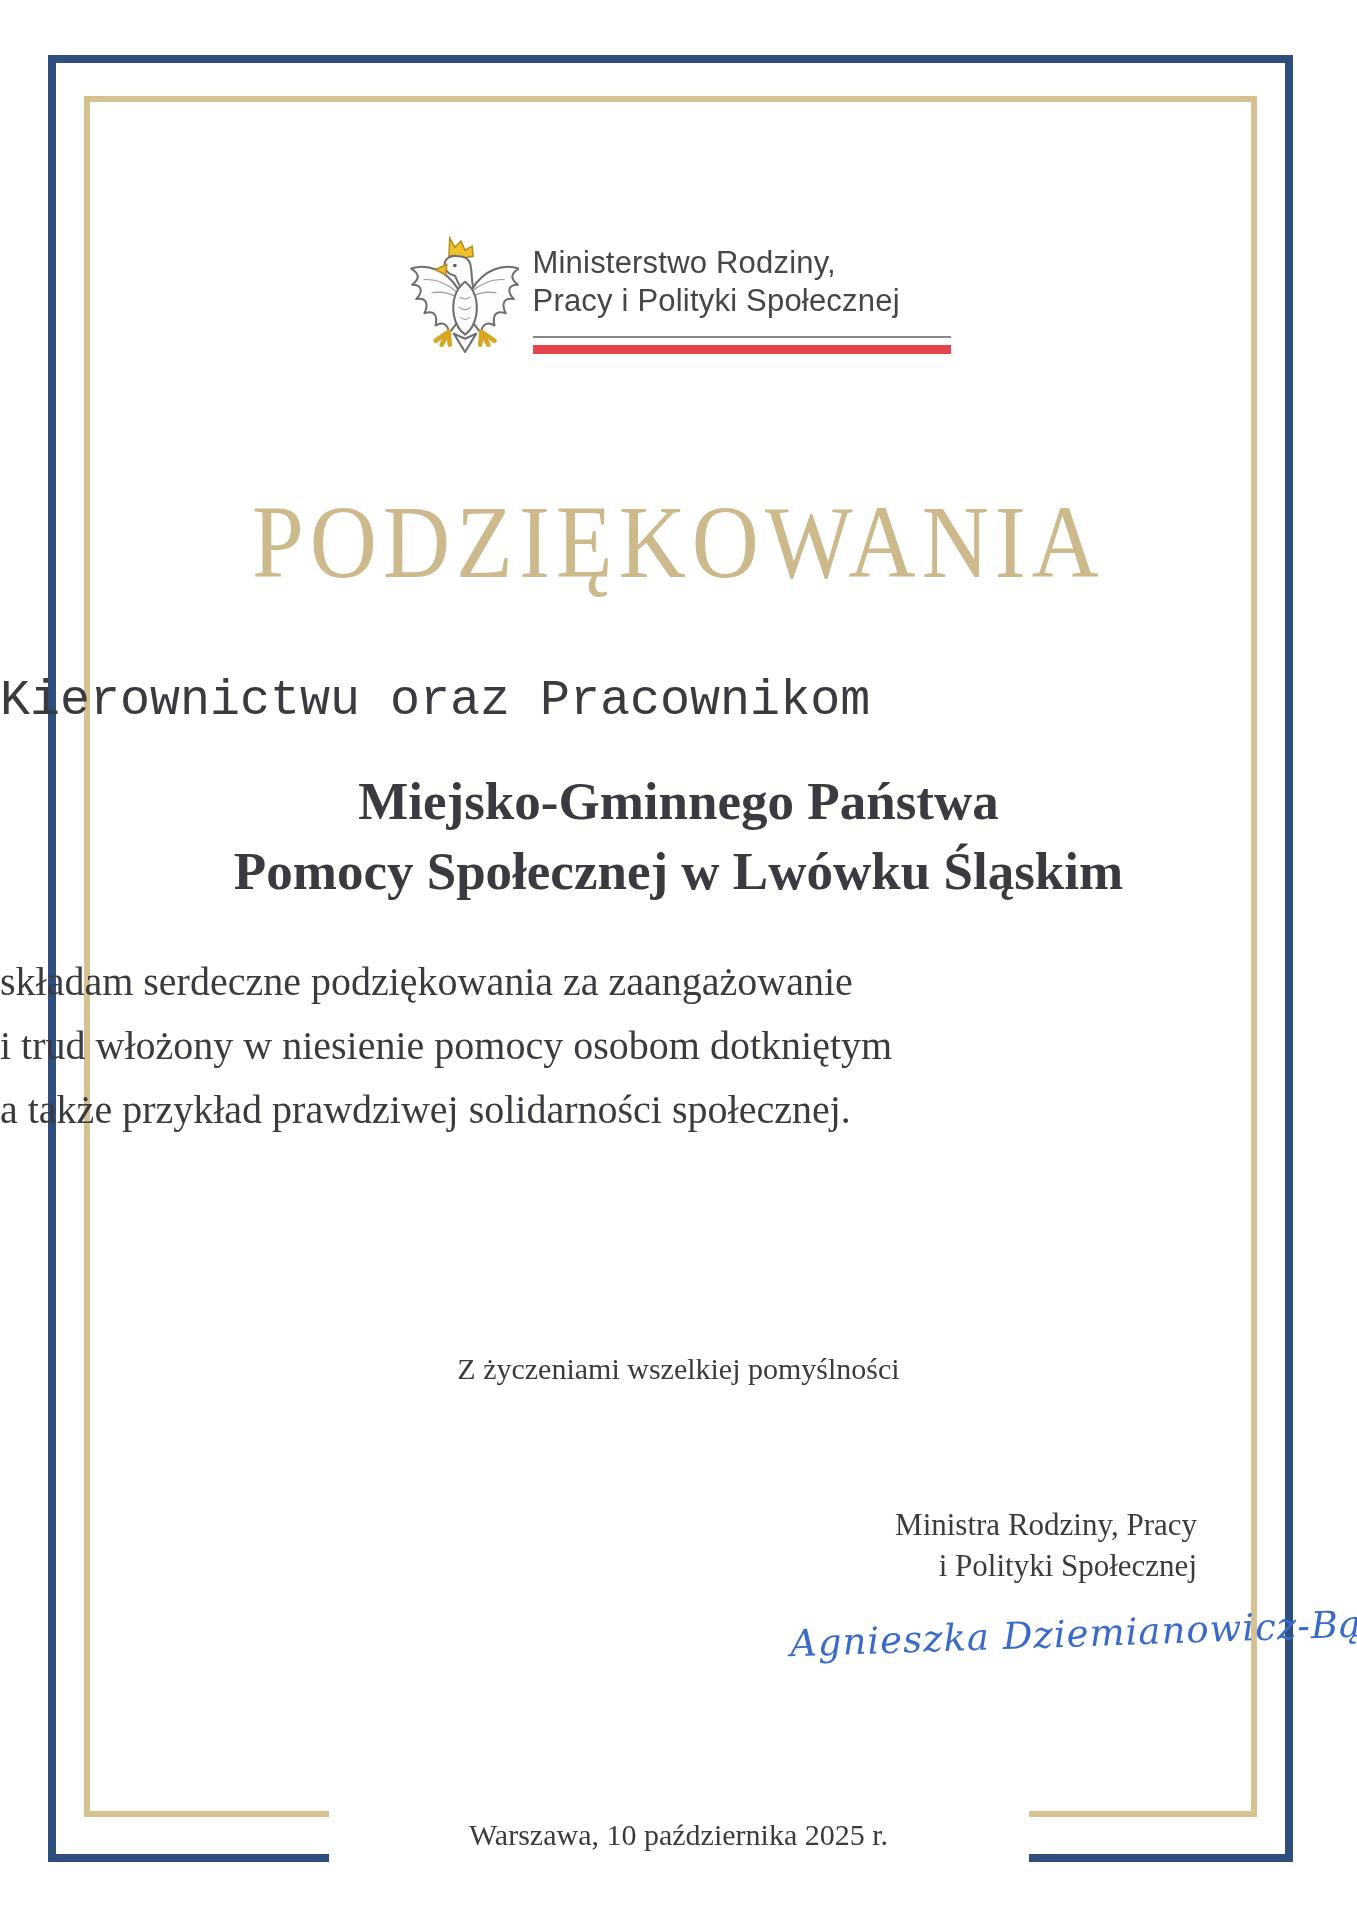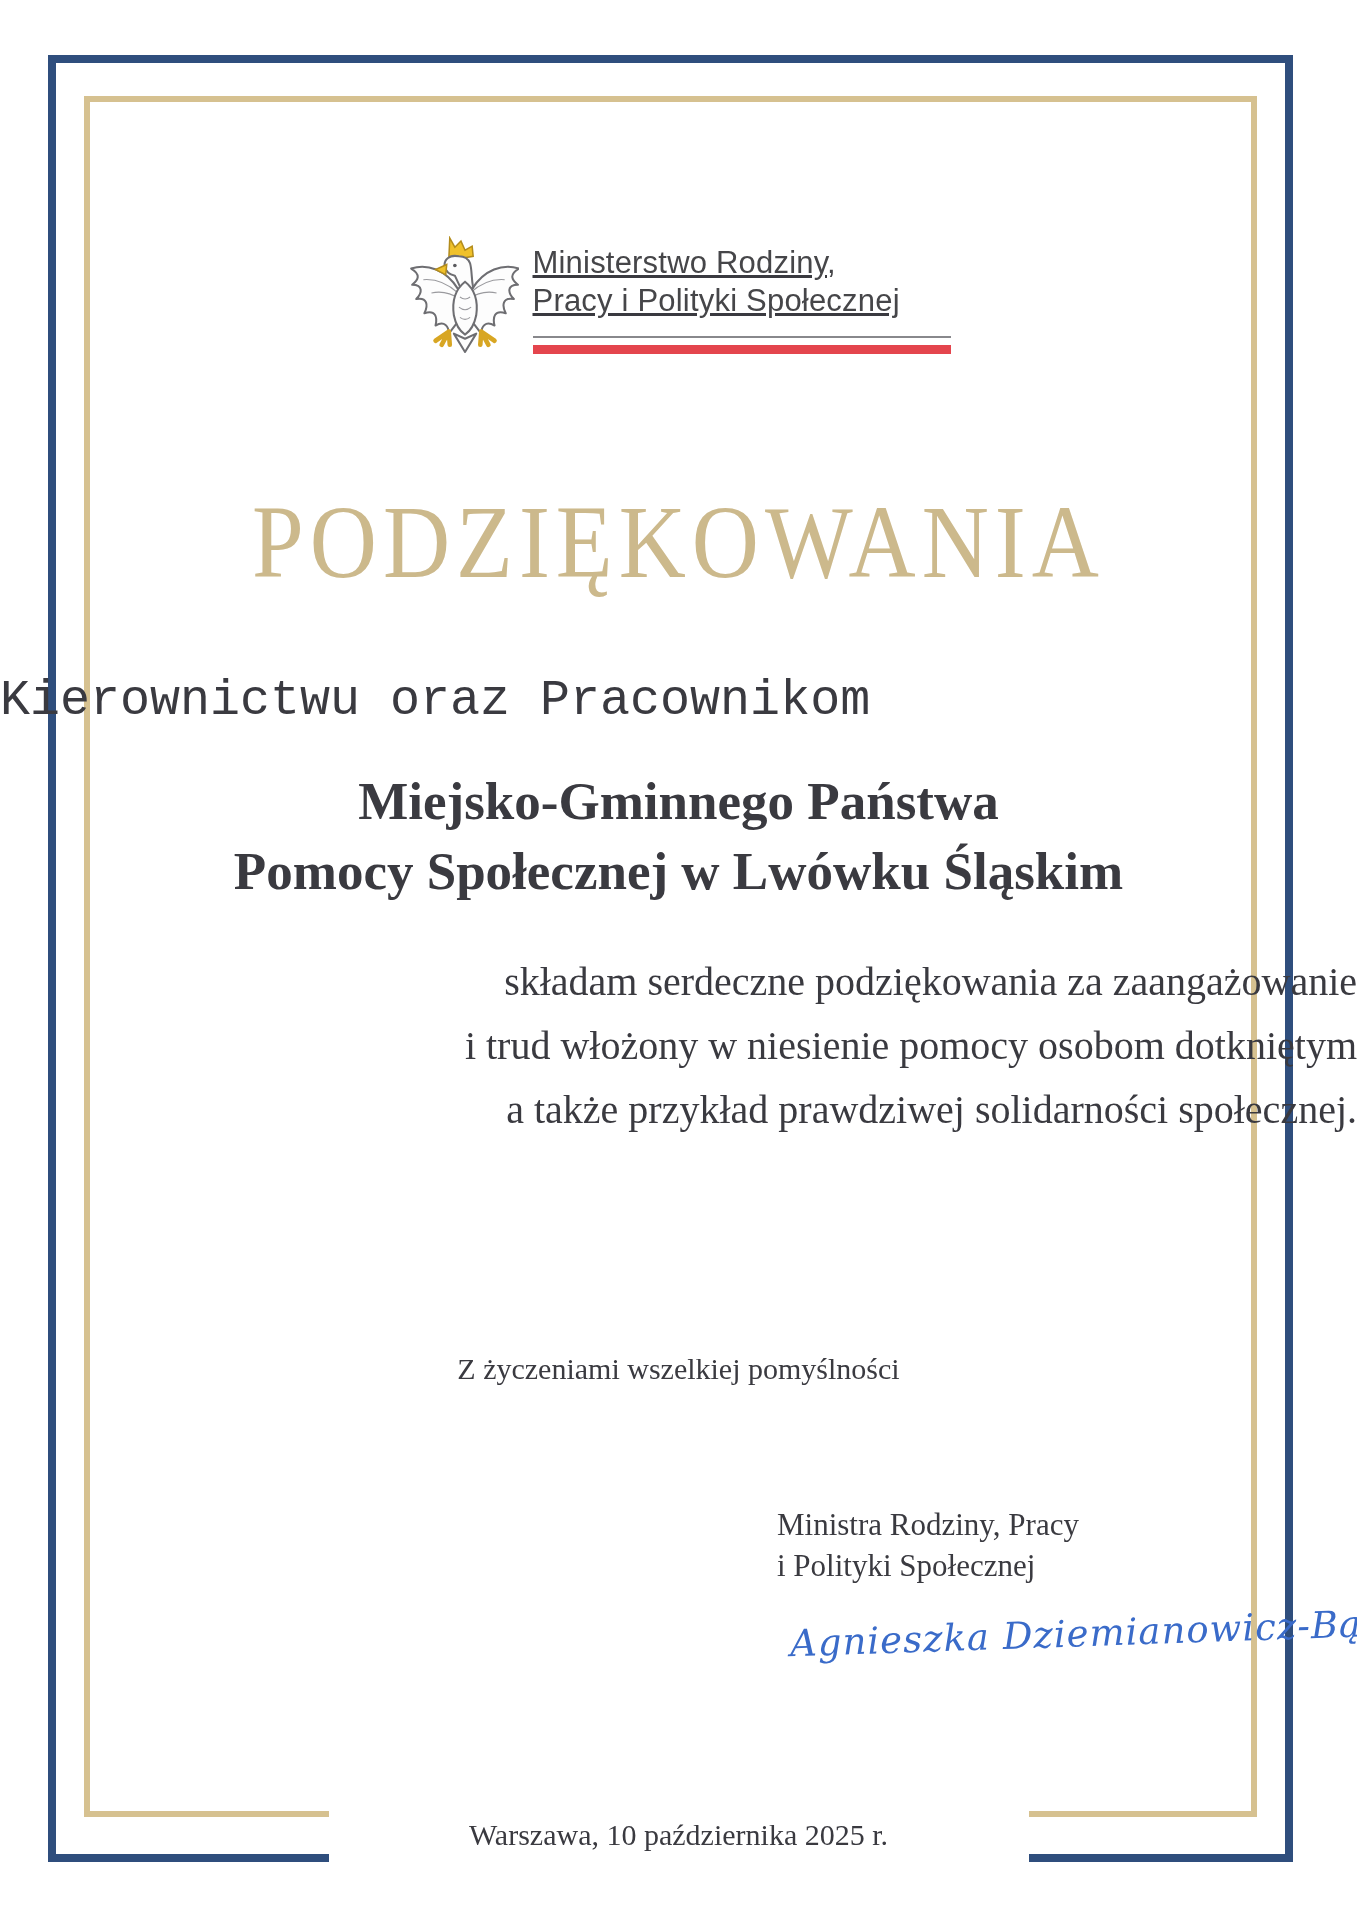--- a/index.html
+++ b/index.html
@@ -20,21 +20,21 @@
     position:absolute;left:84px;top:96px;right:100px;bottom:103px;
     border:6px solid #d6c190;z-index:1;
   }
   
   .logo-row{
     position:absolute;top:236px;left:0;right:0;
     display:flex;justify-content:center;align-items:flex-start;gap:14px;
     z-index:3;
   }
   .eagle{width:112px;height:120px;flex:0 0 auto;}
-  .ministry-block{padding-top:8px;text-decoration:underline;}
+  .ministry-block{padding-top:8px;}
   .ministry-name{
     font-family:"Liberation Sans", sans-serif;
     font-size:31px;line-height:38px;font-weight:500;
     color:#464649;letter-spacing:0.2px;
   }
   .flag{margin-top:16px;width:418px;}
   .flag-white{height:7px;border-top:2px solid #88888c;background:#ffffff;}
   .flag-red{height:9px;background:#e4454d;}
   
   .title{
@@ -47,29 +47,29 @@
   }
   .intro{
     position:absolute;top:672px;left:0;right:0;text-align:left;
     font-size:50px;z-index:3;font-family:Liberation Mono, monospace;
   }
   .org{
     position:absolute;top:766px;left:0;right:0;text-align:center;
     font-size:53px;font-weight:700;line-height:70px;z-index:3;
   }
   .body-text{
-    position:absolute;top:950px;left:0;right:0;text-align:right;
+    position:absolute;top:950px;left:0;right:0;text-align:left;
     font-size:40px;line-height:64px;z-index:3;
   }
   .closing{
     position:absolute;top:1352px;left:0;right:0;text-align:center;
     font-size:30px;z-index:3;
   }
   .minister{
-    position:absolute;top:1504px;right:160px;width:420px;text-align:left;
+    position:absolute;top:1504px;right:160px;width:420px;text-align:right;
     font-size:31px;line-height:41px;z-index:3;
   }
   .signature{
     position:absolute;top:1614px;left:790px;width:480px;text-align:center;
     font-family:"DejaVu Serif", serif;font-style:italic;
     font-size:37px;color:#3a6bc9;
     transform:rotate(-2deg);letter-spacing:1px;
     z-index:3;white-space:nowrap;
   }
   .datebox{

